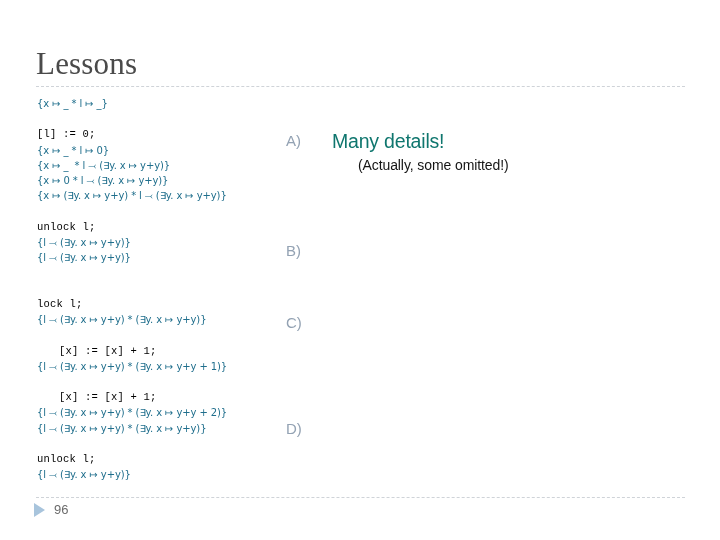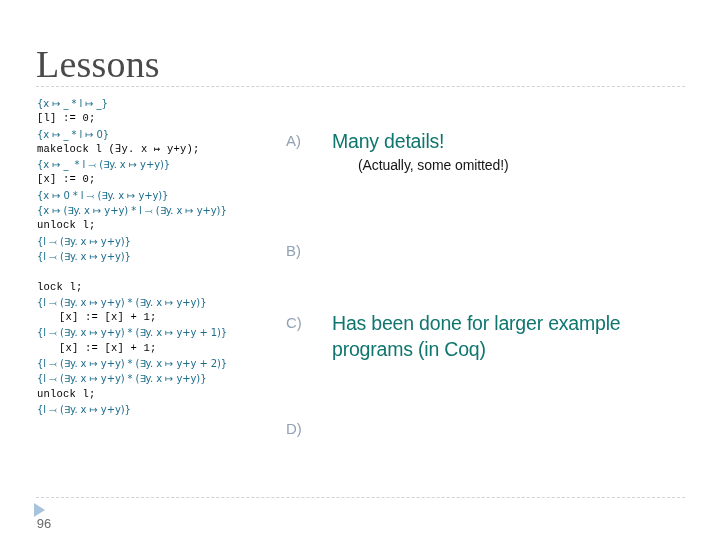--- a/index.html
+++ b/index.html
@@ -15,21 +15,21 @@
     overflow: hidden;
     font-family: "Liberation Sans", sans-serif;
   }
 
   
   .slide-title {
     position: absolute;
     left: 36px;
     top: 47px;
     font-family: "Liberation Serif", serif;
-    font-size: 38px;
+    font-size: 31px;
     line-height: 34px;
     color: #4a4a4a;
     letter-spacing: 0.2px;
     white-space: nowrap;
   }
   .title-rule {
     position: absolute;
     left: 36px;
     top: 86px;
     width: 649px;
@@ -47,20 +47,21 @@
   .code-line {
     font-family: "Liberation Mono", "DejaVu Sans Mono", monospace;
     font-size: 10.5px;
     line-height: 15.3px;
     white-space: pre;
     color: #000000;
   }
   .code-line.cmd {
     color: #000000;
     letter-spacing: 0.2px;
+    margin-top: 16px;
   }
   .code-line.assert {
     color: #1f6e8c;
     font-family: "DejaVu Sans", sans-serif;
     font-size: 10px;
     letter-spacing: -0.1px;
   }
   .code-line.blank {
     height: 15.3px;
   }
@@ -122,21 +123,20 @@
     width: 649px;
     height: 0;
     border-top: 1px dashed #cfd3d8;
   }
   .footer {
     position: absolute;
     left: 34px;
     top: 503px;
     display: flex;
     align-items: center;
-    flex-direction: column;
   }
   .play-icon {
     width: 0;
     height: 0;
     border-left: 11px solid #a8c4dc;
     border-top: 7px solid transparent;
     border-bottom: 7px solid transparent;
     margin-right: 9px;
   }
   .page-number {
@@ -152,23 +152,21 @@
 <div class="slide">
 
   <div class="slide-title">Lessons</div>
 
   <div class="title-rule"></div>
 
   <div class="code-block" id="code-block">
       <div class="code-line assert">{x ↦ _ * l ↦ _}</div>
       <div class="code-line cmd">[l] := 0;</div>
       <div class="code-line assert">{x ↦ _ * l ↦ 0}</div>
-      <div class="code-line cmd">makelock l (∃y. x ↦ y+y);</div>
       <div class="code-line assert">{x ↦ _  * l ⤙ (∃y. x ↦ y+y)}</div>
-      <div class="code-line cmd">[x] := 0;</div>
       <div class="code-line assert">{x ↦ 0 * l ⤙ (∃y. x ↦ y+y)}</div>
       <div class="code-line assert">{x ↦ (∃y. x ↦ y+y) * l ⤙ (∃y. x ↦ y+y)}</div>
       <div class="code-line cmd">unlock l;</div>
       <div class="code-line assert">{l ⤙ (∃y. x ↦ y+y)}</div>
       <div class="code-line assert">{l ⤙ (∃y. x ↦ y+y)}</div>
       <div class="code-line blank"></div>
       <div class="code-line cmd">lock l;</div>
       <div class="code-line assert">{l ⤙ (∃y. x ↦ y+y) * (∃y. x ↦ y+y)}</div>
       <div class="code-line cmd ind">[x] := [x] + 1;</div>
       <div class="code-line assert">{l ⤙ (∃y. x ↦ y+y) * (∃y. x ↦ y+y + 1)}</div>
@@ -191,21 +189,20 @@
 
     <div class="point p-b">
       <div class="point-row">
         <span class="point-marker">B)</span>
       </div>
     </div>
 
     <div class="point p-c">
       <div class="point-row">
         <span class="point-marker">C)</span>
-        <span class="point-text">Has been done for larger example programs (in Coq)</span>
       </div>
     </div>
 
     <div class="point p-d">
       <div class="point-row">
         <span class="point-marker">D)</span>
       </div>
     </div>
 
   </div>

